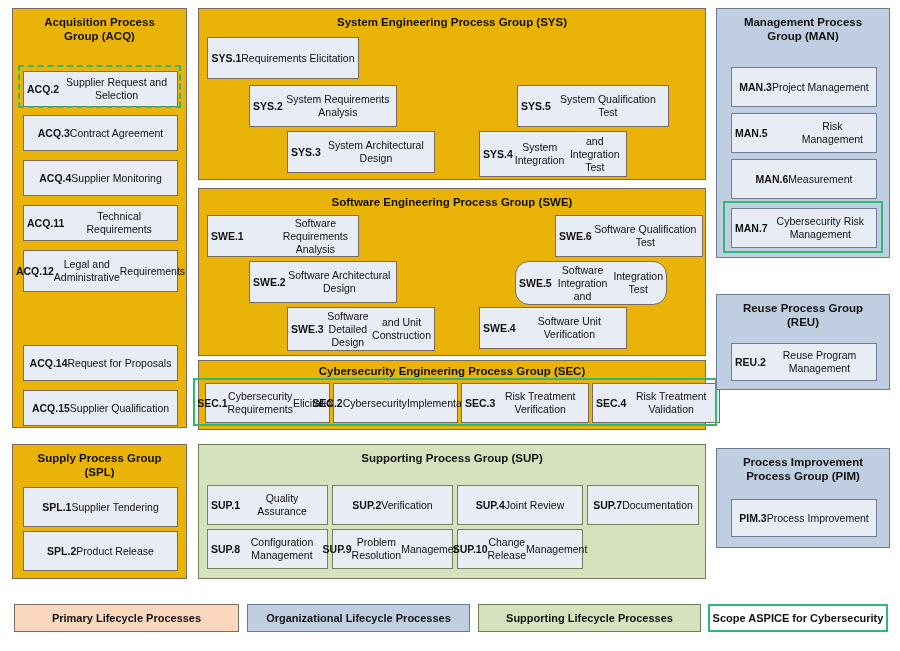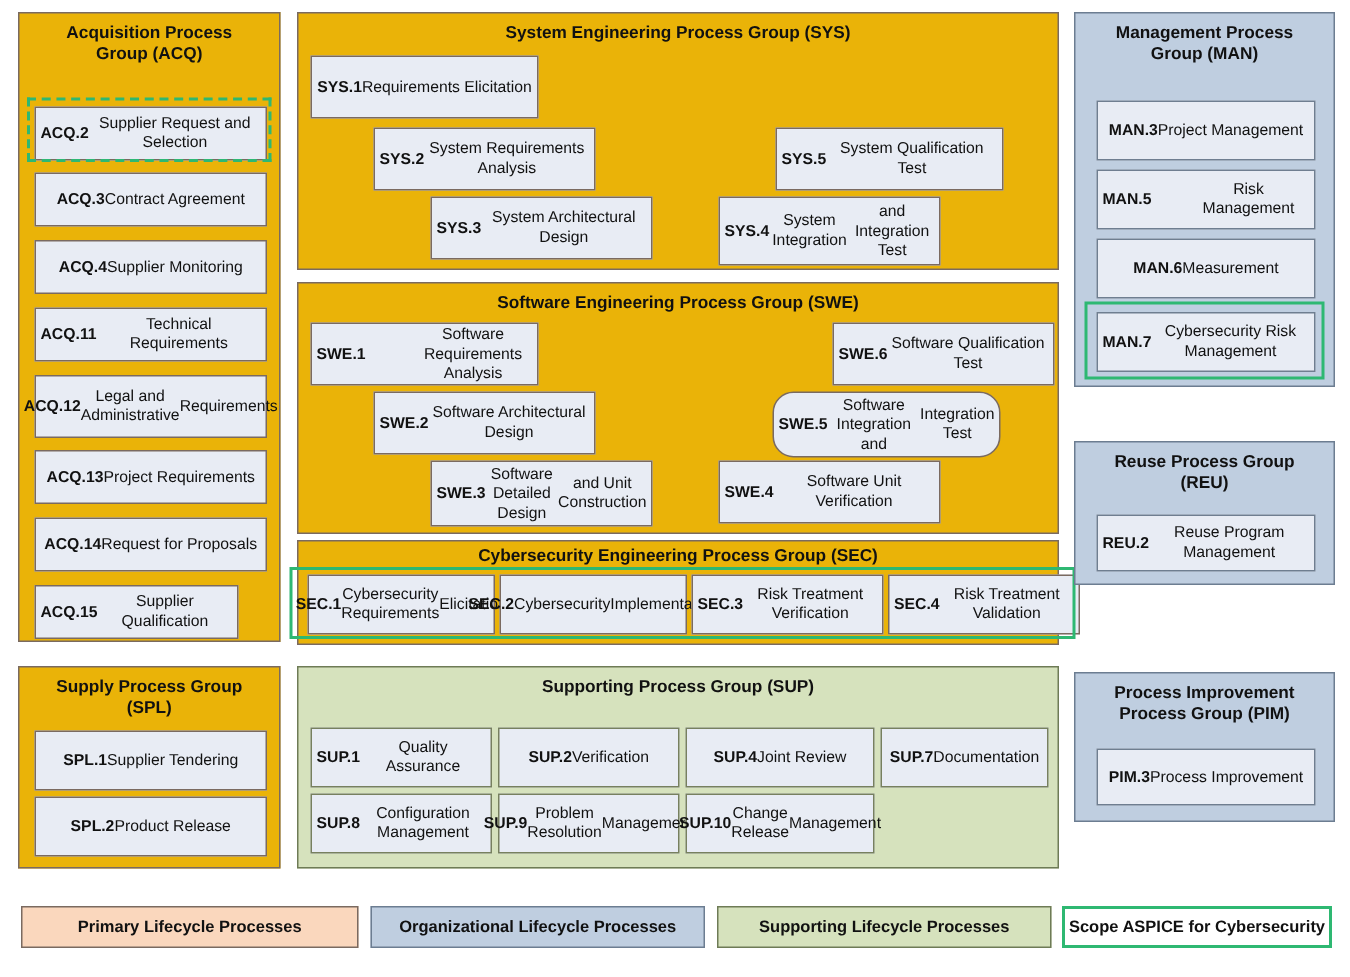--- a/index.html
+++ b/index.html
@@ -104,31 +104,27 @@
       <span class="pid">ACQ.11</span>
       <span class="pname">Technical Requirements</span>
     </div>
 
     <div class="pbox" style="left:10px;top:241px;width:155px;height:42px;">
       <span class="pid">ACQ.12</span>
       <span class="pname">Legal and Administrative</span>
       <span class="pname">Requirements</span>
     </div>
 
-    <div class="pbox" style="left:10px;top:291px;width:155px;height:36px;">
-      <span class="pid">ACQ.13</span>
-      <span class="pname">Project Requirements</span>
-    </div>
 
     <div class="pbox" style="left:10px;top:336px;width:155px;height:36px;">
       <span class="pid">ACQ.14</span>
       <span class="pname">Request for Proposals</span>
     </div>
 
-    <div class="pbox" style="left:10px;top:381px;width:136px;height:36px;">
+    <div class="pbox" style="left:10px;top:381px;width:155px;height:36px;">
       <span class="pid">ACQ.15</span>
       <span class="pname">Supplier Qualification</span>
     </div>
   </div>
 
   <div class="hl-dashed" style="left:18px;top:65px;width:163px;height:43px;"></div>
 
   <div class="group" style="left:198px;top:8px;width:508px;height:172px;">
     <div class="group-title">System Engineering Process Group (SYS)</div>
 

